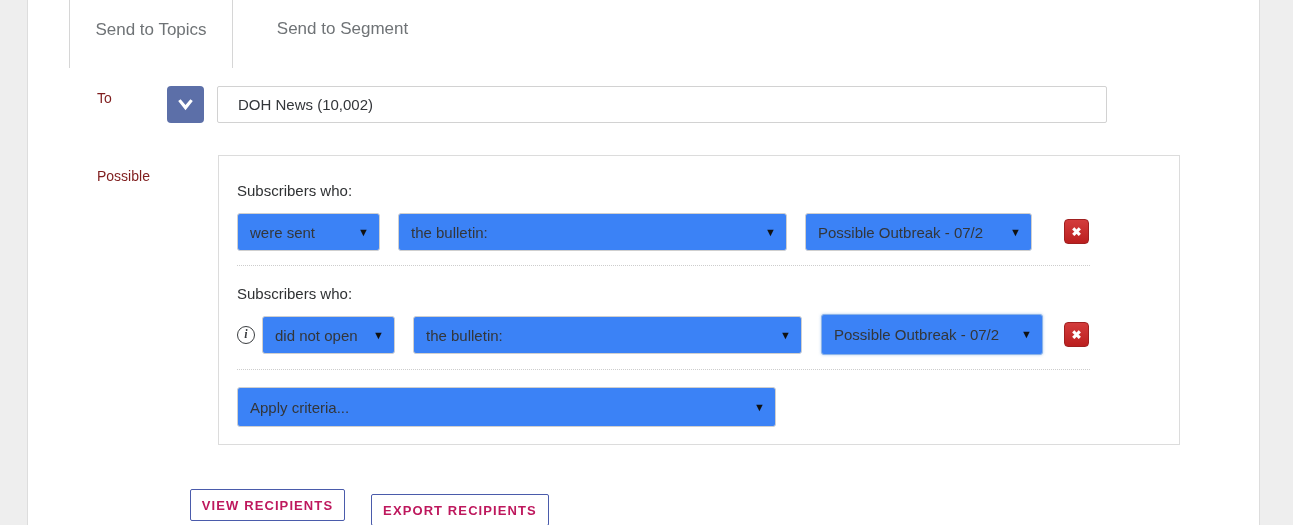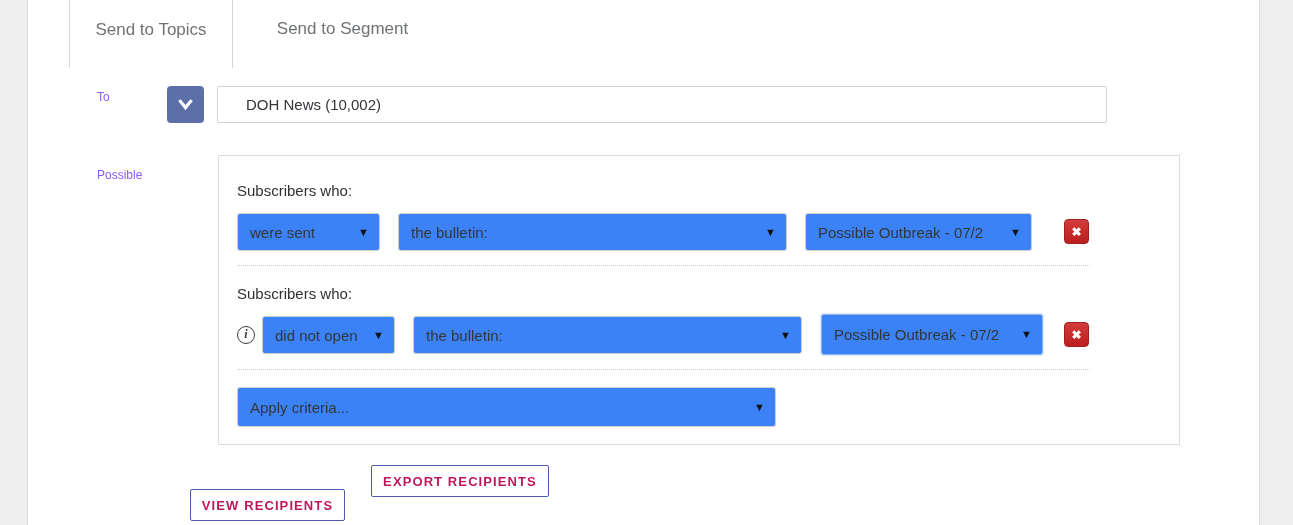--- a/index.html
+++ b/index.html
@@ -63,22 +63,22 @@
   }
   .tab-inactive {
     left: 186px;
     width: 175px;
     background: transparent;
   }
 
   
   .row-label {
     position: absolute;
-    font-size: 12px;
-    color: #8b5cf6;
+    font-size: 14px;
+    color: #7f1d1d;
     font-weight: 500;
   }
 
   #label-to   { left: 69px; top: 90px; }
   #label-criteria { left: 69px; top: 168px; }
 
   
   .to-toggle {
     position: absolute;
     left: 139px;
@@ -101,21 +101,21 @@
     left: 189px;
     top: 86px;
     width: 890px;
     height: 37px;
     box-sizing: border-box;
     border: 1px solid #d2d2d2;
     background: #ffffff;
     font-family: "Liberation Sans", sans-serif;
     font-size: 15px;
     color: #33363a;
-    padding: 0 28px;
+    padding: 0 20px;
     border-radius: 2px;
     outline: none;
   }
 
   
   .criteria-panel {
     position: absolute;
     left: 190px;
     top: 155px;
     width: 962px;
@@ -311,16 +311,16 @@
       <div class="divider" style="top:213px;"></div>
 
       <div class="sel" style="left:18px; top:231px; width:539px; height:40px;">
         <span class="sel-text">Apply criteria...</span>
         <span class="caret">▼</span>
       </div>
     </div>
 
     <button class="btn-outline" style="left:162px; top:489px; width:155px;">VIEW RECIPIENTS</button>
 
-    <button class="btn-outline" style="left:343px; top:465px; width:178px;">EXPORT RECIPIENTS</button>
+    <button class="btn-outline" style="left:343px; top:494px; width:178px;">EXPORT RECIPIENTS</button>
 
   </div>
 </div>
 
 </body></html>

